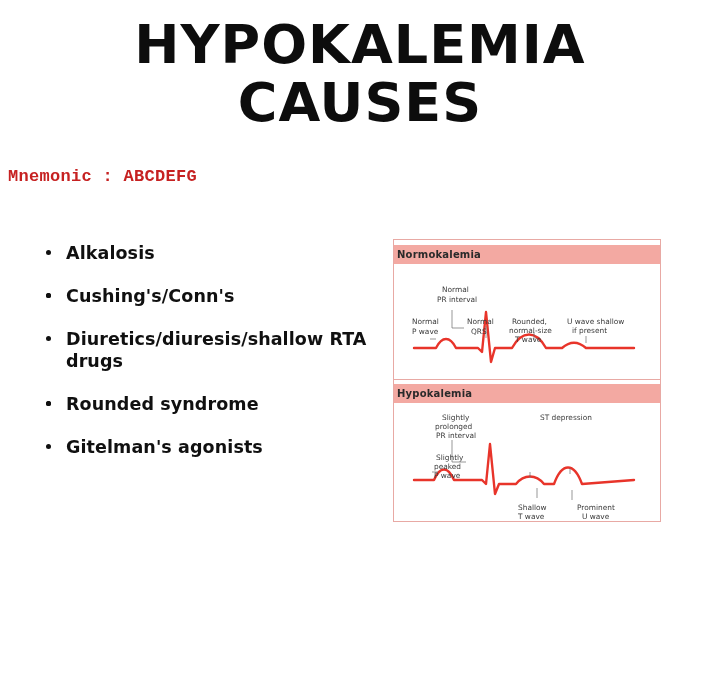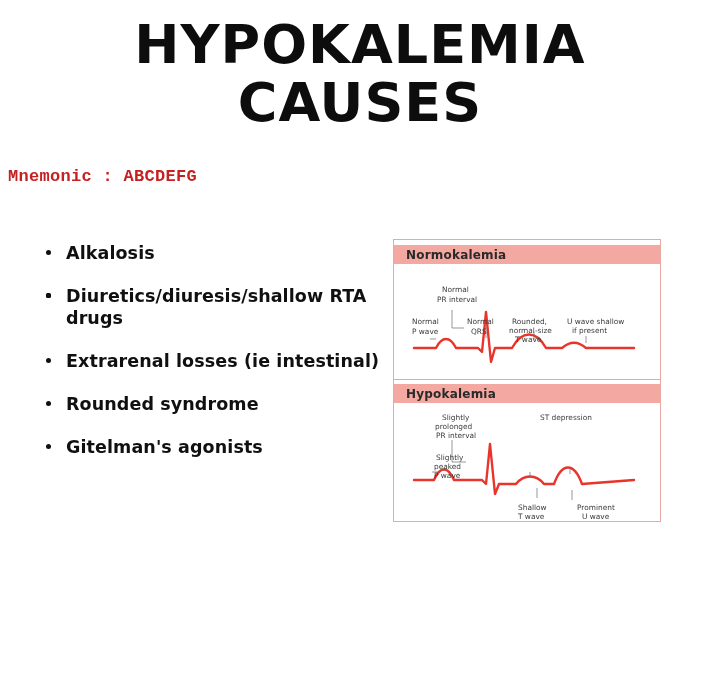--- a/index.html
+++ b/index.html
@@ -95,23 +95,23 @@
     width: 266px;
     height: 19px;
     background: #f3a9a2;
     box-sizing: border-box;
     display: flex;
     align-items: center;
   }
   .fig-band .band-label {
     font-family: "DejaVu Sans", sans-serif;
     font-weight: bold;
-    font-size: 12px;
+    font-size: 10px;
     color: #2a2a2a;
-    padding-left: 12px;
+    padding-left: 3px;
     letter-spacing: 0.2px;
   }
   .band-normo { top: 5px; }
   .band-hypo  { top: 144px; }
 
   .fig-svg {
     position: absolute;
     left: 0;
     top: 0;
     width: 266px;
@@ -140,28 +140,28 @@
 <ul class="causes-list">
   <li class="cause-item">
     <span class="dot"></span>
     <span>Alkalosis</span>
   </li>
   <li class="cause-item">
     <span class="dot"></span>
   </li>
   <li class="cause-item">
     <span class="dot"></span>
+    <span>Cushing's/Conn's</span>
   </li>
   <li class="cause-item">
     <span class="dot"></span>
     <span>Diuretics/diuresis/shallow RTA drugs</span>
   </li>
   <li class="cause-item">
     <span class="dot"></span>
-    <span>Extrarenal losses (ie intestinal)</span>
   </li>
   <li class="cause-item">
     <span class="dot"></span>
     <span>Rounded syndrome</span>
   </li>
   <li class="cause-item">
     <span class="dot"></span>
     <span>Gitelman's agonists</span>
   </li>
 </ul>

